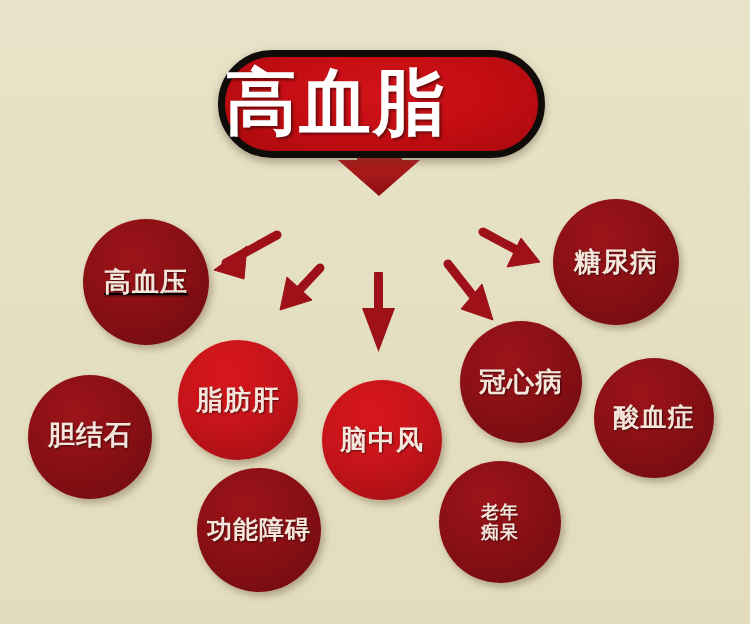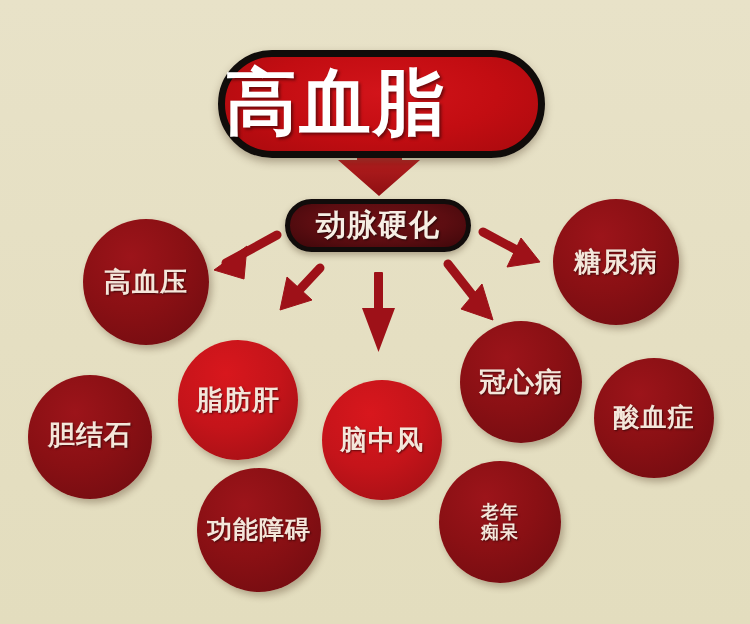--- a/index.html
+++ b/index.html
@@ -153,26 +153,23 @@
     <g stroke="#9e1118" fill="#9e1118">
       <path d="M 448 264 L 481 306" stroke-width="9" stroke-linecap="round"></path>
       <path d="M 493 320 L 461 309 L 482 284 Z"></path>
     </g>
   </svg>
 
   <div id="title-badge">
     <span class="txt">高血脂</span>
   </div>
 
-  <div id="central-node">
-    <span class="txt">动脉硬化</span>
-  </div>
 
   <div id="nodes-container">
-      <div class="node-circle tone-dark" style="left: 83px; top: 219px; width: 126px; height: 126px;">
+      <div class="node-circle tone-dark" style="left: 83px; top: 219px; width: 126px; height: 126px; text-decoration: underline;">
         <div class="label" style="font-size: 27px;">
           <div>高血压</div>
         </div>
       </div>
       <div class="node-circle tone-dark" style="left: 553px; top: 199px; width: 126px; height: 126px;">
         <div class="label" style="font-size: 27px;">
           <div>糖尿病</div>
         </div>
       </div>
       <div class="node-circle tone-bright" style="left: 178px; top: 340px; width: 120px; height: 120px;">

